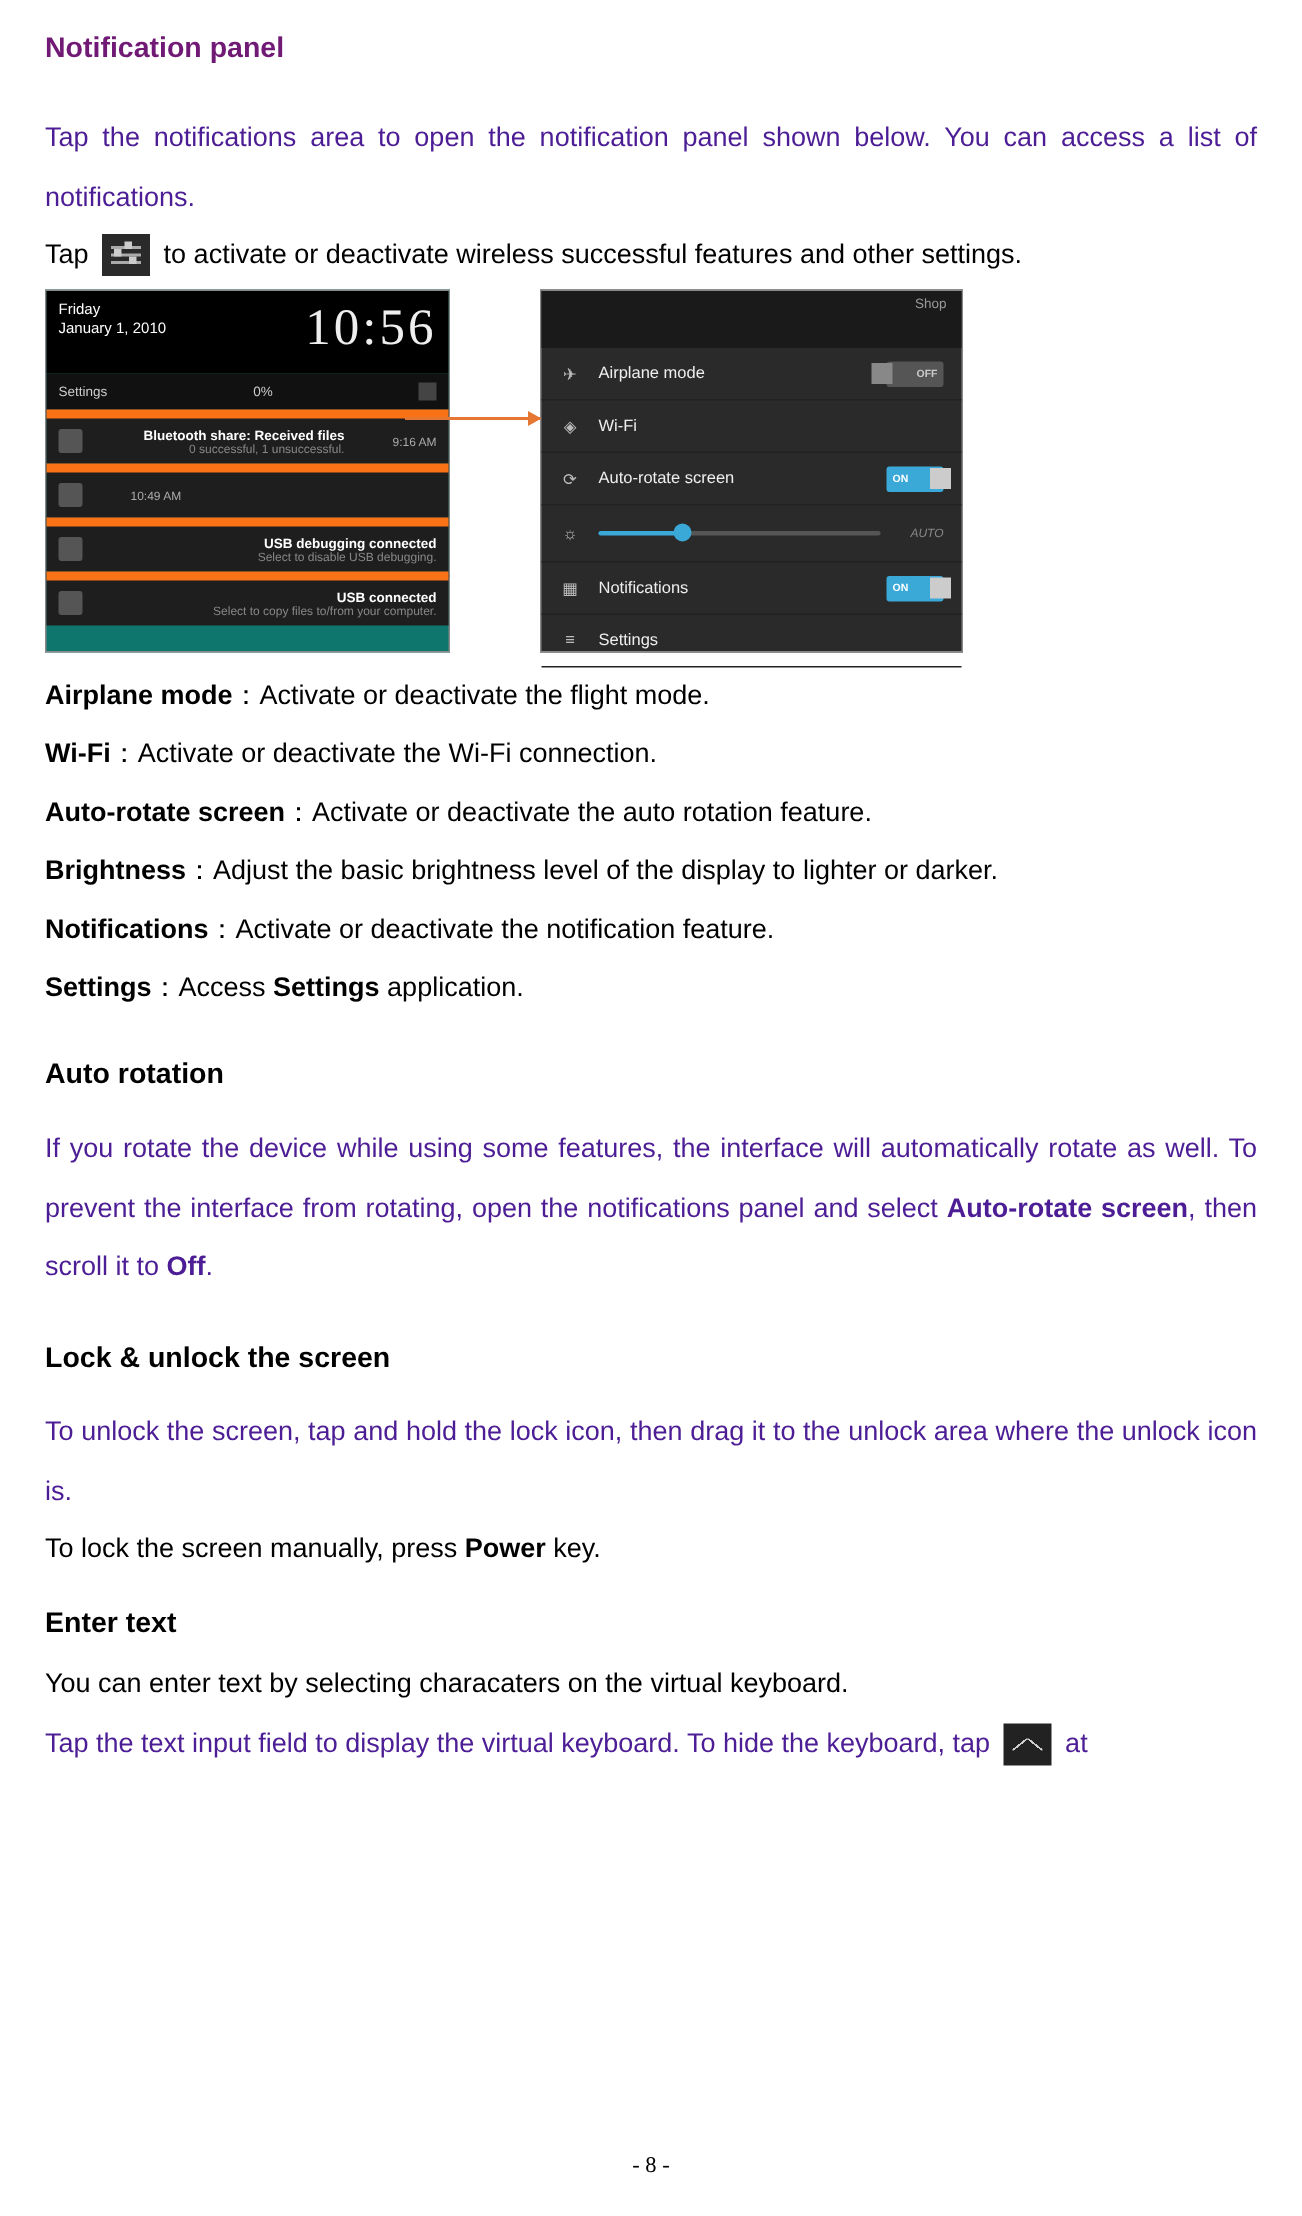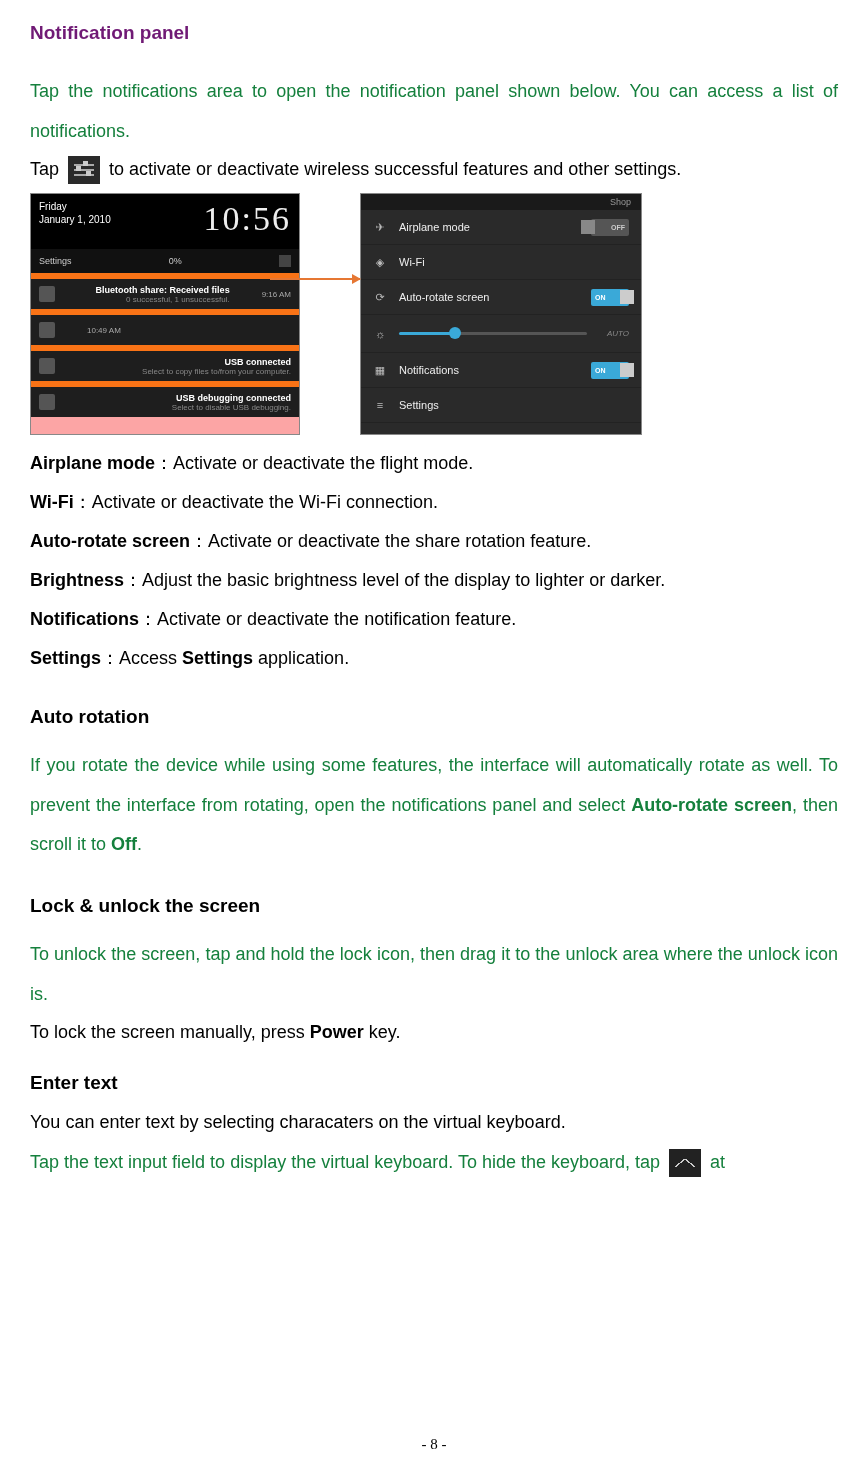--- a/index.html
+++ b/index.html
@@ -17,21 +17,21 @@
     }
     .heading-bold {
       font-weight: bold;
       font-size: 19px;
       color: #701a75;
       margin-bottom: 28px;
     }
     .para {
       font-size: 18px;
       line-height: 2.2;
-      color: #15803d;
+      color: #4c1d95;
       text-align: justify;
     }
     .para-normal {
       font-size: 18px;
       line-height: 2.0;
       color: #000;
     }
     .inline-icon {
       display: inline-block;
       vertical-align: middle;
@@ -76,21 +76,21 @@
                   linear-gradient(to bottom left, transparent 45%, #ccc 45%, #ccc 55%, transparent 55%) right/50% 100% no-repeat;
     }
     .screenshots-row {
       display: flex;
       gap: 60px;
       align-items: center;
       margin: 6px 0 10px 0;
       position: relative;
     }
     .phone-screenshot {
-      background: #fca5a5;
+      background: #0f766e;
       border: 1px solid #888;
       color: #fff;
       font-size: 10px;
     }
     .shot1 {
       width: 270px;
       height: 242px;
     }
     .shot1-header {
       display: flex;
@@ -170,21 +170,21 @@
       border-left: 9px solid #e67733;
       border-top: 5px solid transparent;
       border-bottom: 5px solid transparent;
     }
     .shot2 {
       width: 282px;
       height: 242px;
       background: #2a2a2a;
     }
     .shot2-topbar {
-      height: 16px;
+      height: 38px;
       background: #1a1a1a;
       text-align: right;
       padding: 3px 10px;
       font-size: 9px;
       color: #999;
     }
     .shot2-row {
       display: flex;
       align-items: center;
       padding: 7px 12px;
@@ -331,29 +331,29 @@
       </div>
       <div class="shot1-notif-time">9:16 AM</div>
     </div>
     <div class="shot1-notif">
       <div class="shot1-notif-icon"></div>
       <div class="shot1-notif-time">10:49 AM</div>
     </div>
     <div class="shot1-notif">
       <div class="shot1-notif-icon"></div>
       <div class="shot1-notif-text">
-        <div class="shot1-notif-title">USB connected</div>
-        <div class="shot1-notif-sub">Select to copy files to/from your computer.</div>
+        <div class="shot1-notif-title">USB debugging connected</div>
+        <div class="shot1-notif-sub">Select to disable USB debugging.</div>
       </div>
     </div>
     <div class="shot1-notif">
       <div class="shot1-notif-icon"></div>
       <div class="shot1-notif-text">
-        <div class="shot1-notif-title">USB debugging connected</div>
-        <div class="shot1-notif-sub">Select to disable USB debugging.</div>
+        <div class="shot1-notif-title">USB connected</div>
+        <div class="shot1-notif-sub">Select to copy files to/from your computer.</div>
       </div>
     </div>
   </div>
 
   <div class="arrow-line"></div>
 
   <div class="phone-screenshot shot2">
     <div class="shot2-topbar">Shop</div>
     <div class="shot2-row">
       <div class="shot2-icon">✈</div>
@@ -388,21 +388,21 @@
   </div>
 </div>
 
 <p class="def-line">
   <span class="def-term">Airplane mode</span><span>：Activate or deactivate the flight mode.</span>
 </p>
 <p class="def-line">
   <span class="def-term">Wi-Fi</span><span>：Activate or deactivate the Wi-Fi connection.</span>
 </p>
 <p class="def-line">
-  <span class="def-term">Auto-rotate screen</span><span>：Activate or deactivate the share rotation feature.</span>
+  <span class="def-term">Auto-rotate screen</span><span>：Activate or deactivate the auto rotation feature.</span>
 </p>
 <p class="def-line">
   <span class="def-term">Brightness</span><span>：Adjust the basic brightness level of the display to lighter or darker.</span>
 </p>
 <p class="def-line">
   <span class="def-term">Notifications</span><span>：Activate or deactivate the notification feature.</span>
 </p>
 <p class="def-line">
   <span class="def-term">Settings</span><span>：Access </span><span class="bold-inline">Settings</span><span> application.</span>
 </p>

